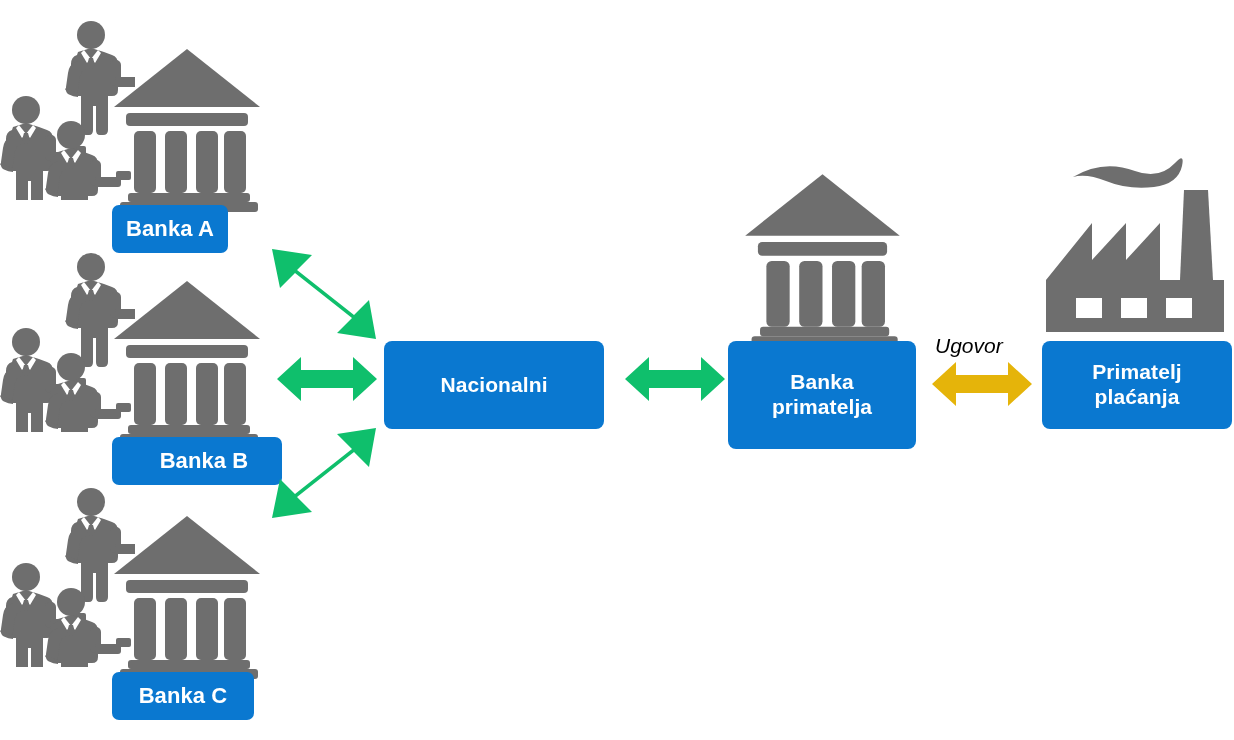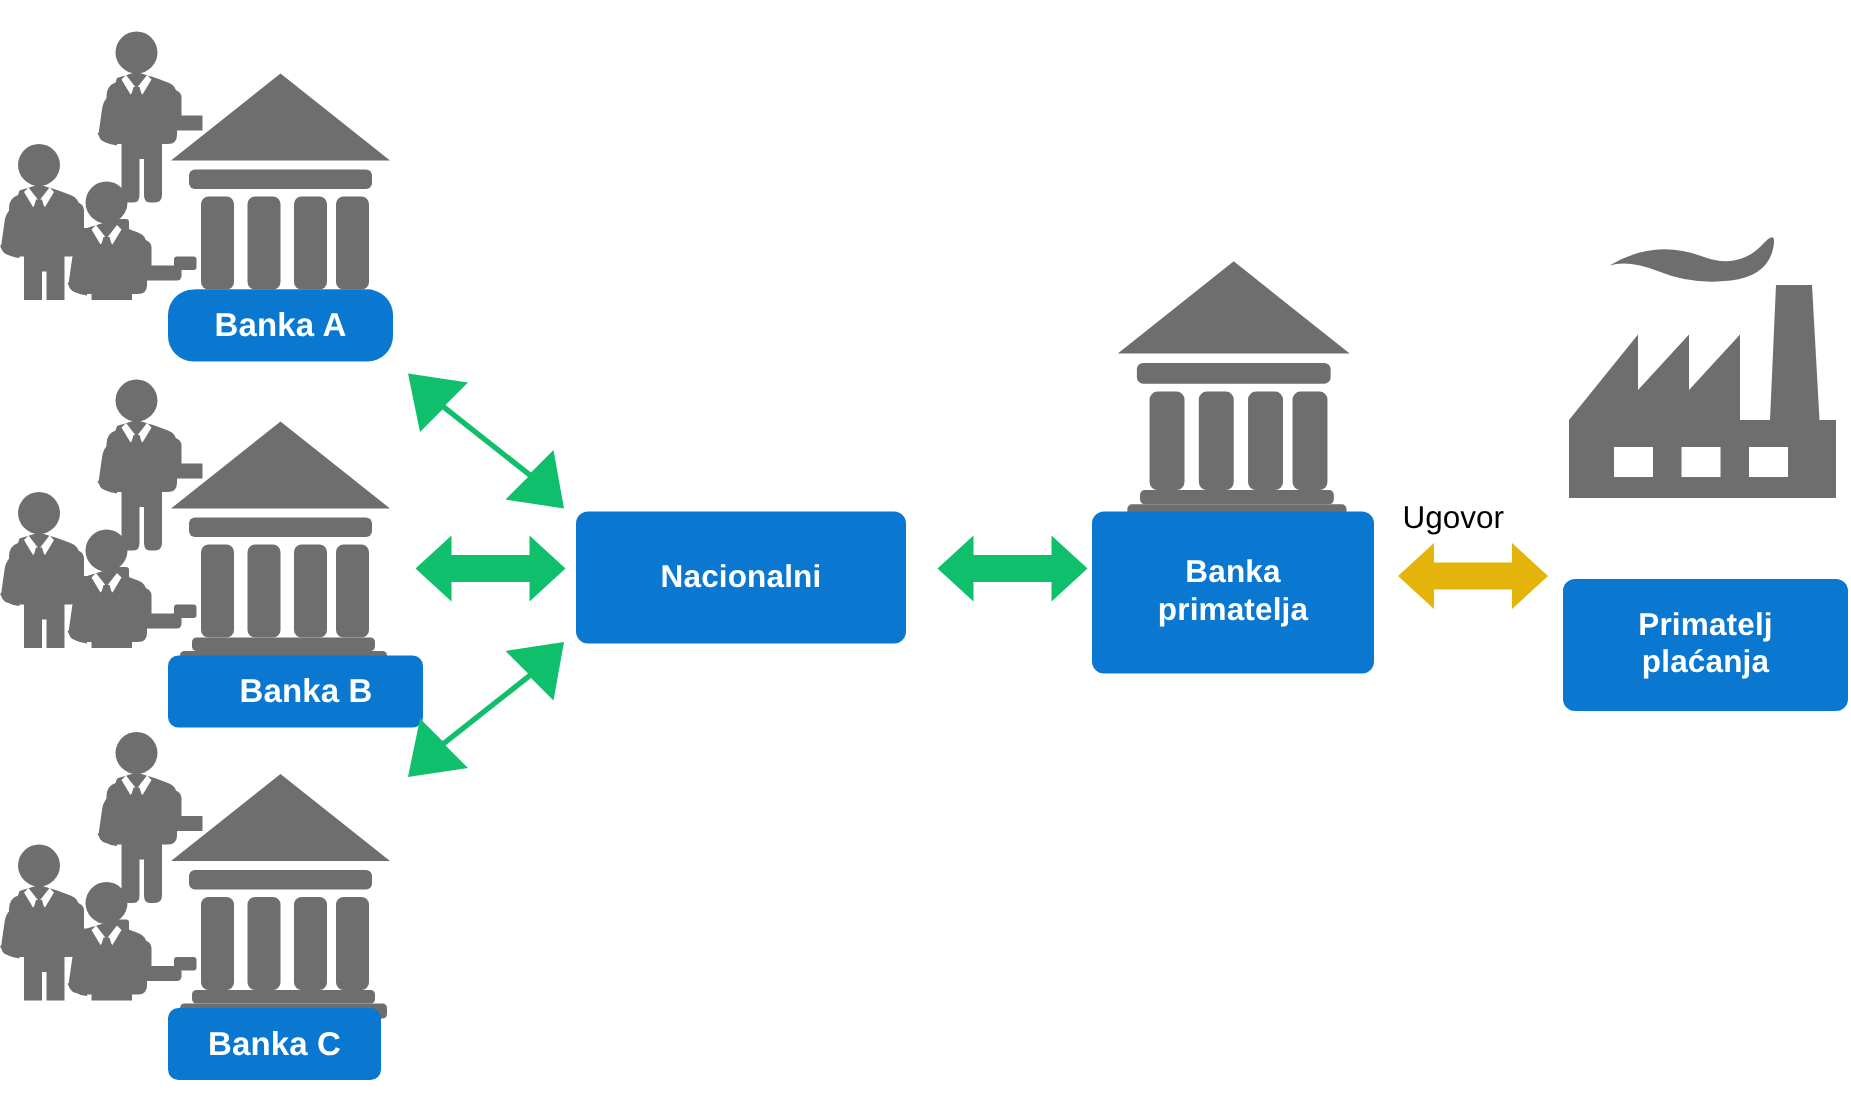--- a/index.html
+++ b/index.html
@@ -141,21 +141,21 @@
         <rect x="14" y="68" width="122" height="13" rx="4"></rect>
         <rect x="22" y="86" width="22" height="62" rx="5"></rect>
         <rect x="53" y="86" width="22" height="62" rx="5"></rect>
         <rect x="84" y="86" width="22" height="62" rx="5"></rect>
         <rect x="112" y="86" width="22" height="62" rx="5"></rect>
         <rect x="16" y="148" width="122" height="9" rx="3"></rect>
         <rect x="8" y="157" width="138" height="10" rx="3"></rect>
       </g>
     </svg>
 
-    <div class="chip bank-chip" style="left:112px; top:173px; width:150px; height:48px;border-radius:17px;">
+    <div class="chip bank-chip" style="left:112px; top:185px; width:116px; height:48px;">
       <span>Banka A</span>
     </div>
   </div>
 
   <div class="node" style="left:0px; top:252px; width:270px; height:220px;">
 
     <svg class="person-icon" style="left:0px; top:0px;" width="135" height="180" viewBox="0 0 135 180">
       <g fill="#6e6e6e">
         <g transform="translate(60,0)">
           <circle cx="31" cy="15" r="14"></circle>
@@ -343,21 +343,21 @@
         <rect x="16" y="148" width="122" height="9" rx="3"></rect>
         <rect x="8" y="157" width="138" height="10" rx="3"></rect>
       </g>
     </svg>
     <div class="chip box-chip" style="left:0px; top:171px; width:188px; height:108px; flex-direction:column; border-radius:8px;">
       <span>Banka</span>
       <span>primatelja</span>
     </div>
   </div>
 
-  <div class="caption" style="left:935px; top:334px;">Ugovor</div>
+  <div class="caption" style="left:935px; top:334px;font-style:italic;">Ugovor</div>
 
   <svg class="arrow" style="left:930px; top:360px;" width="104" height="48" viewBox="0 0 104 48">
     <g fill="#e5b40a">
       <path d="M2 24 L26 2 L26 15 L78 15 L78 2 L102 24 L78 46 L78 33 L26 33 L26 46 Z"></path>
     </g>
   </svg>
 
   <div class="node" style="left:1040px; top:155px; width:194px; height:275px;">
     <svg class="factory-icon" style="left:0px; top:0px;" width="190" height="180" viewBox="0 0 190 180">
       <g fill="#6e6e6e">
@@ -369,19 +369,19 @@
         <path d="M6 125 L52 68 L52 105 L86 68 L86 105 L120 68 L120 125 Z"></path>
 
         <rect x="6" y="125" width="178" height="52"></rect>
       </g>
       <g fill="#ffffff">
         <rect x="36" y="143" width="26" height="20"></rect>
         <rect x="81" y="143" width="26" height="20"></rect>
         <rect x="126" y="143" width="26" height="20"></rect>
       </g>
     </svg>
-    <div class="chip box-chip" style="left:2px; top:186px; width:190px; height:88px; flex-direction:column; border-radius:8px;margin-top:45px;">
+    <div class="chip box-chip" style="left:2px; top:186px; width:190px; height:88px; flex-direction:column; border-radius:8px;">
       <span>Primatelj</span>
       <span>plaćanja</span>
     </div>
   </div>
 
 </div>
 
 </body></html>

